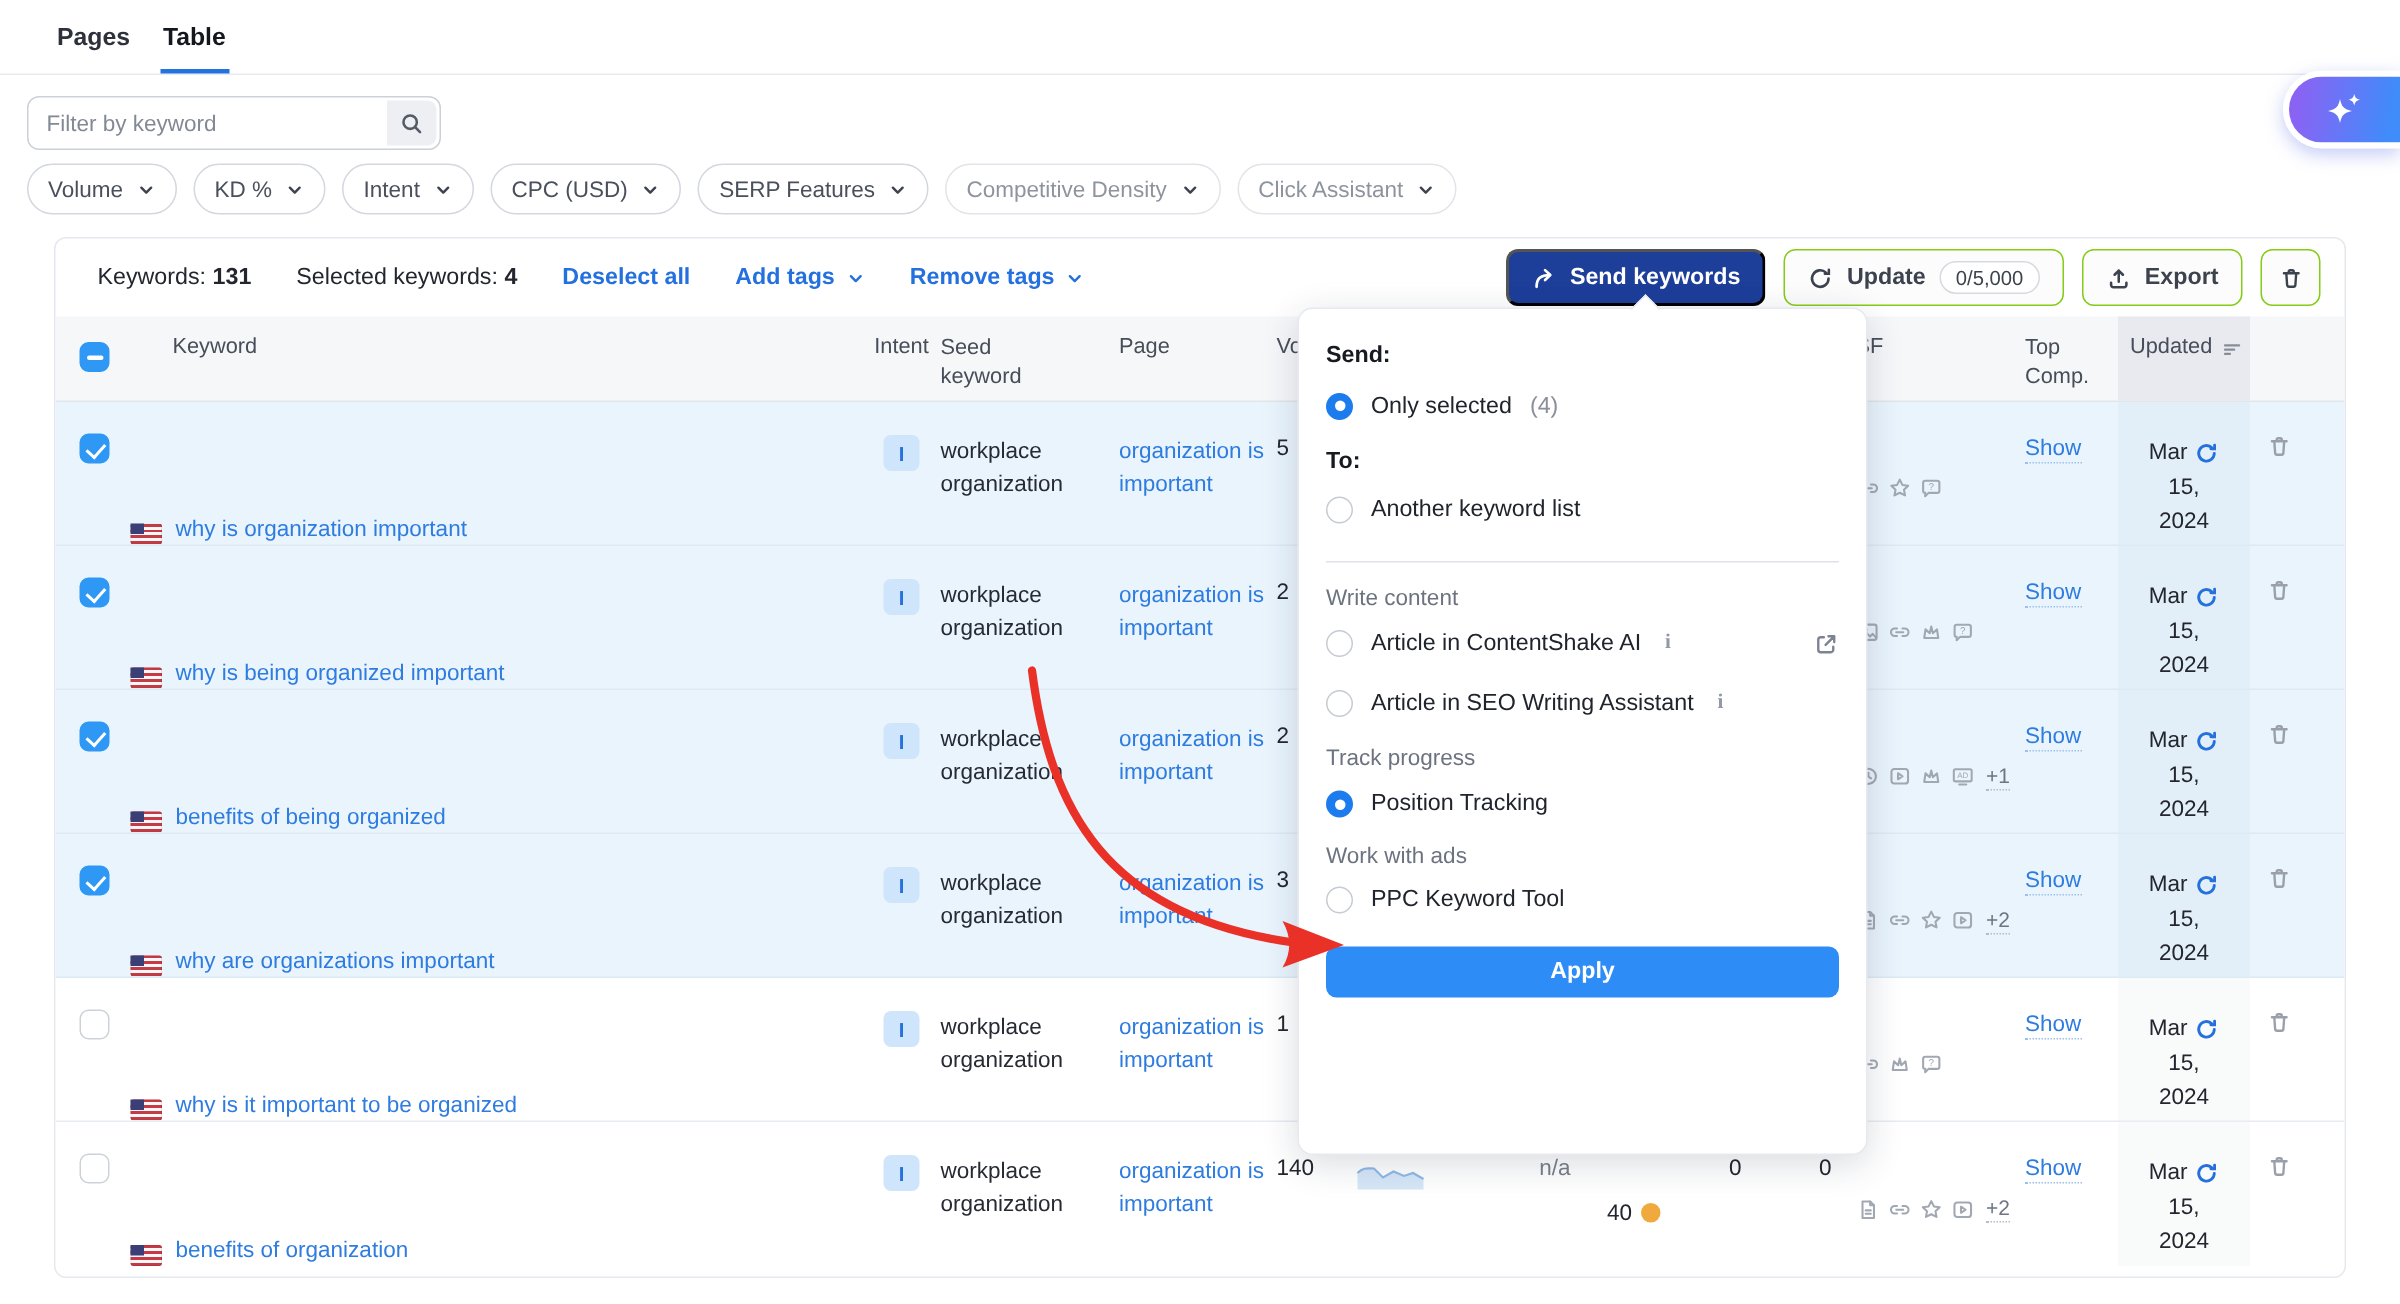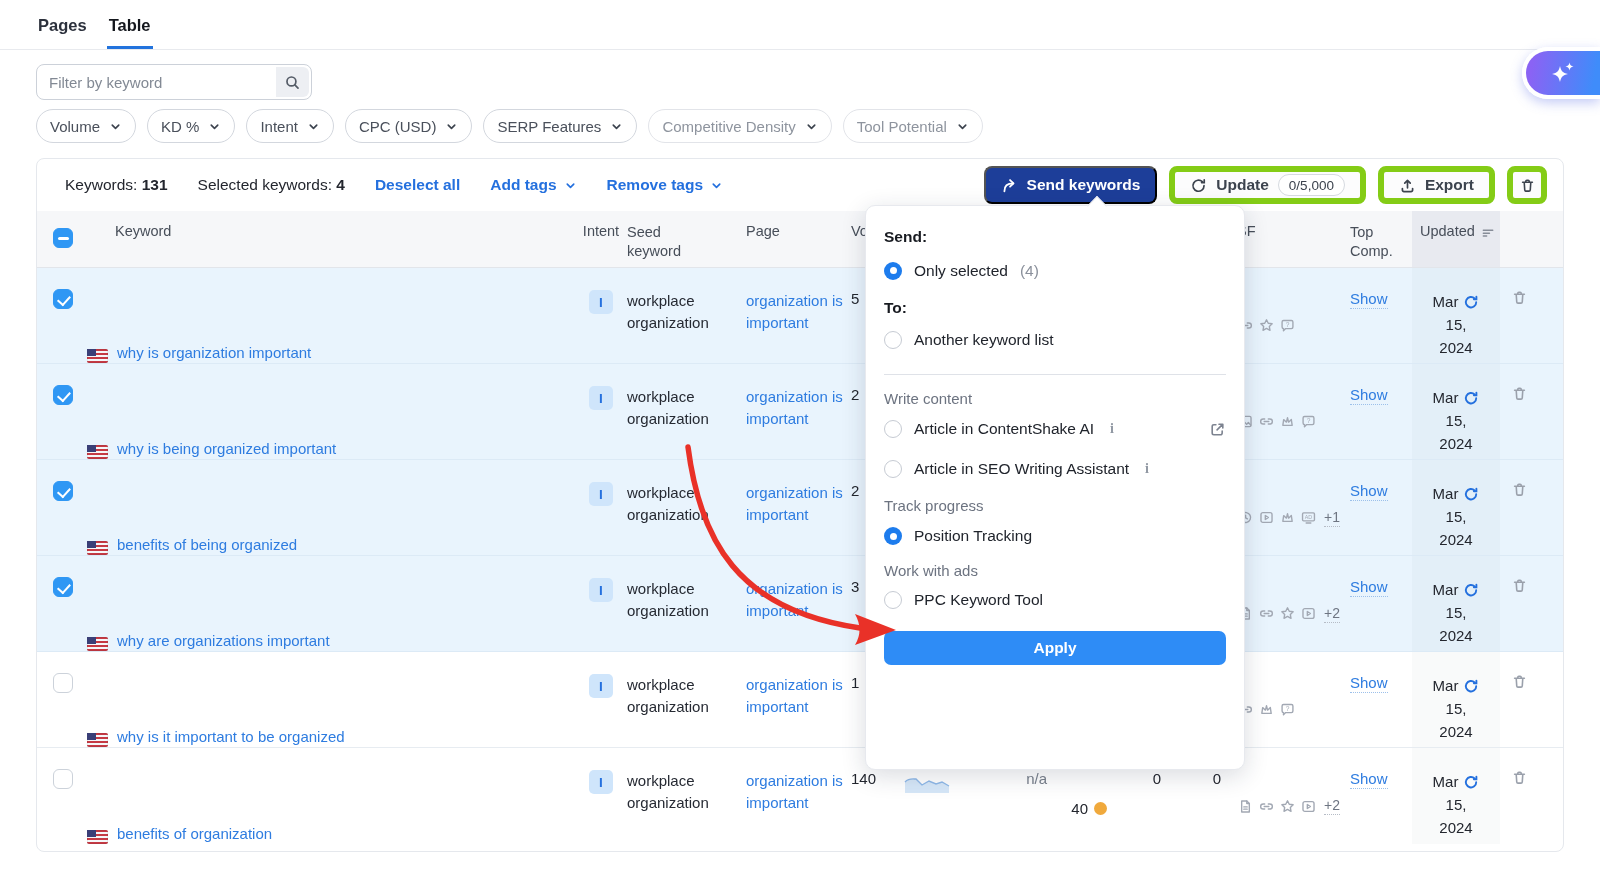--- a/index.html
+++ b/index.html
@@ -6,21 +6,21 @@
   html,body{width:1600px;height:869px;overflow:hidden}
   body{position:relative;font-family:"Liberation Sans",sans-serif;background:#fff;color:#23262e;-webkit-font-smoothing:antialiased}
   svg{display:block}
 
   
   .topbar{height:50px;border-bottom:1px solid #e8eaee;display:flex;align-items:flex-end;padding:0 36px;gap:18px}
   .tab{font-size:16.5px;padding:14px 2px 11px;color:#2c313c;font-weight:600;border-bottom:3.5px solid transparent;cursor:pointer}
   .tab.active{color:#14171d;font-weight:700;border-bottom-color:#2273dd}
 
   
-  .filters{padding:14px 36px 0}
+  .filters{padding:14px 18px 0}
   .frow{display:flex;align-items:center;gap:11px}
   .frow+.frow{margin-top:9px}
   .kw-filter{position:relative;width:276px;height:36px;border:1px solid #ccd1d9;border-radius:8px;background:#fff}
   .kw-filter input{border:none;outline:none;background:transparent;width:230px;height:100%;padding:0 12px;font-size:15px;font-family:"Liberation Sans",sans-serif;color:#30353e}
   .kw-filter input::placeholder{color:#828994}
   .kw-search{position:absolute;top:2px;right:2px;bottom:2px;width:33px;background:#edeff3;border-radius:0 6px 6px 0;display:flex;align-items:center;justify-content:center;cursor:pointer}
   .chip{height:36px;border:1px solid #d3d7de;border-radius:9px;background:#fff;display:inline-flex;align-items:center;gap:9px;padding:0 13px;font-size:15.5px;color:#3f4650;cursor:pointer;white-space:nowrap}
   .frow2 .chip{height:34px;border-radius:17px;font-size:15px;color:#4a505b}
   .chip.muted{color:#8e949e;border-color:#e2e4e9}
   .chev{flex:none}
@@ -29,21 +29,21 @@
   .card{position:absolute;left:36px;right:36px;top:158px;bottom:17px;border:1px solid #e5e8ed;border-radius:8px;background:#fff;overflow:hidden;z-index:1}
 
   
   .abar{height:52px;display:flex;align-items:center;padding:0 16px 0 28px;gap:30px}
   .stat{font-size:15.5px;color:#23262e;white-space:nowrap}
   .stat b{font-weight:700}
   .alink{font-size:15.5px;font-weight:600;color:#2470de;display:inline-flex;align-items:center;gap:7px;cursor:pointer;white-space:nowrap}
   .aright{margin-left:auto;display:flex;align-items:center;gap:12px}
   .btn{height:38px;border-radius:8px;display:inline-flex;align-items:center;gap:9px;padding:0 15px;font-size:15.5px;font-weight:700;cursor:pointer;white-space:nowrap}
   .btn.primary-dark{background:#1d3e99;color:#fff}
-  .btn.light{background:#fcfcfd;border:6px solid #84cc16;color:#3c434e}
+  .btn.light{background:#fcfcfd;border:1px solid #84cc16;color:#3c434e}
   .quota{border:1px solid #d6dae0;border-radius:999px;padding:2.5px 10px;font-size:13.5px;font-weight:400;color:#3c434e;background:#fff}
   .iconbtn{width:40px;justify-content:center;padding:0}
 
   
   .tgrid{display:grid;grid-template-columns:50px 1fr 52px 107px 115px 55px 69px 80px 64px 56px 64px 113px 62px 88px 39px 24px;width:100%}
   .thead{background:#f6f7f9;border-bottom:1px solid #e2e5ea;min-height:57px;font-size:14.5px;color:#474e59}
   .thead>div{padding-top:12px}
   .th-kw{padding-left:28px}
   .th-upd{background:#e8eaf0;display:flex;align-items:flex-start;gap:6px;padding-left:8px}
   .trow{min-height:96px;border-bottom:1px solid #e7ecf1;background:#fff;font-size:15px}
@@ -161,21 +161,21 @@
           <path d="M4 6.3l4 4 4-4"></path>
         </svg>
       </div>
       <div class="chip muted">
         <span>Competitive Density</span>
         <svg class="chev" width="13" height="13" viewBox="0 0 16 16" fill="none" stroke="#3c434e" stroke-width="2" stroke-linecap="round" stroke-linejoin="round">
           <path d="M4 6.3l4 4 4-4"></path>
         </svg>
       </div>
       <div class="chip muted">
-        <span>Tool Potential</span>
+        <span>Click Assistant</span>
         <svg class="chev" width="13" height="13" viewBox="0 0 16 16" fill="none" stroke="#3c434e" stroke-width="2" stroke-linecap="round" stroke-linejoin="round">
           <path d="M4 6.3l4 4 4-4"></path>
         </svg>
       </div>
     </div>
 </div>
 
 <div class="card">
 
   <div class="abar">

